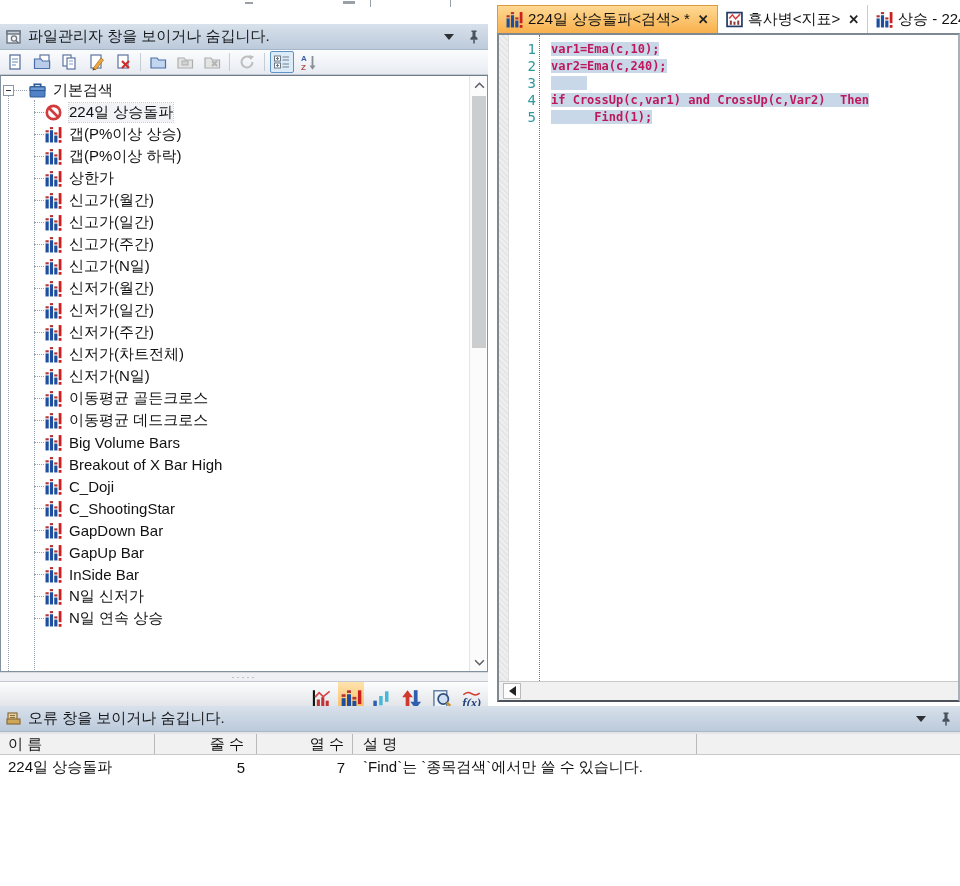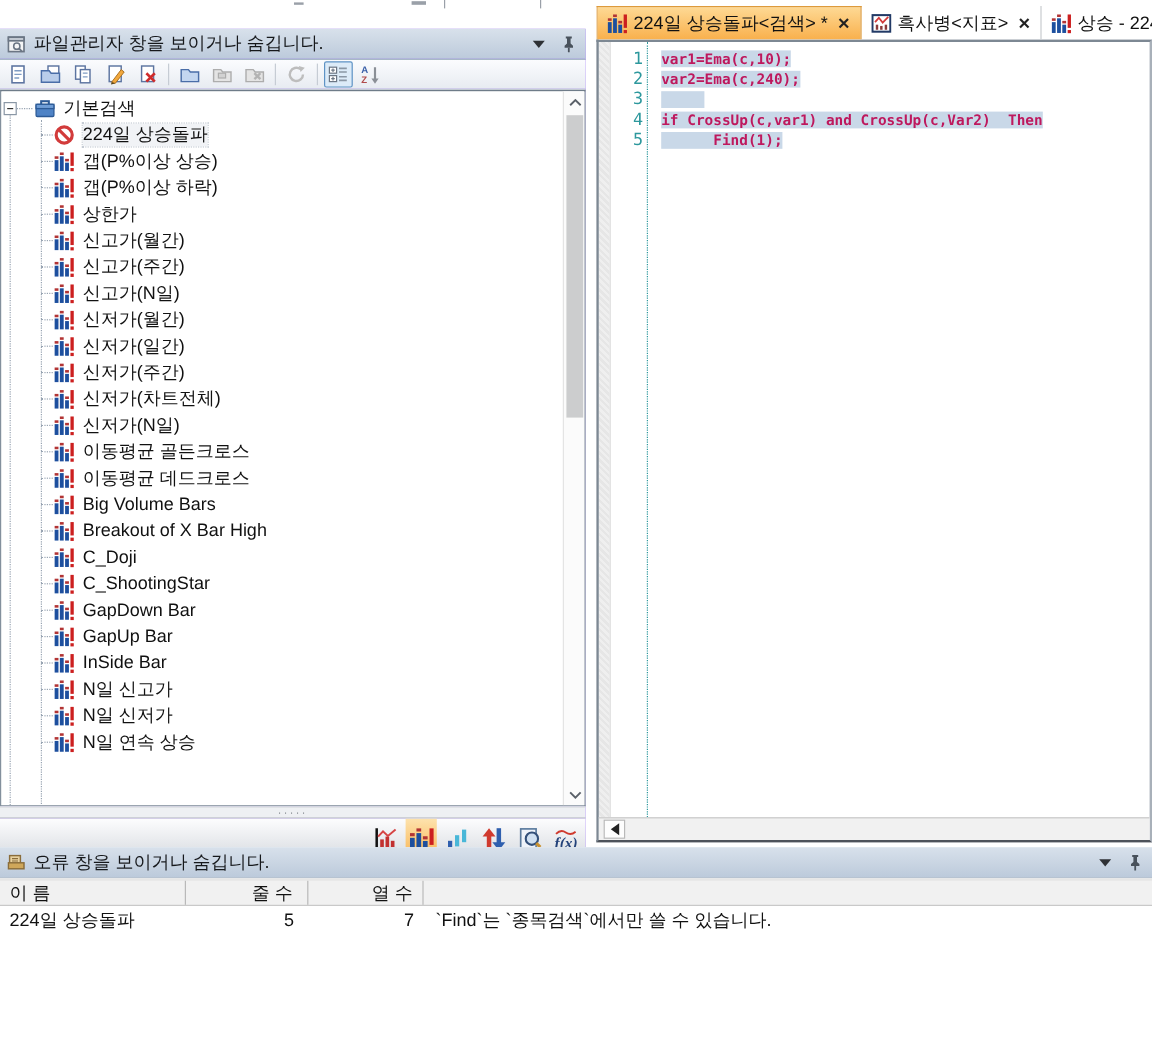--- a/index.html
+++ b/index.html
@@ -284,20 +284,33 @@
               <rect x="8.7" y="9" width="3" height="6.5" fill="#1d4f9e"></rect>
     <rect x="0.5" y="4" width="3" height="2" fill="#b23434"></rect>
               <rect x="4.6" y="1" width="3" height="2" fill="#b23434"></rect>
               <rect x="8.7" y="6" width="3" height="2" fill="#b23434"></rect>
     <rect x="12.9" y="1" width="2.6" height="10.5" fill="#cc1f1f"></rect>
               <rect x="12.9" y="13.2" width="2.6" height="2.6" fill="#cc1f1f"></rect>
   </svg>
     <span class="ti-label">신고가(월간)</span>
   </div>
 
+  <div class="tree-item">
+    <svg class="ti-icon" viewBox="0 0 16 16">
+    <rect x="0.5" y="7" width="3" height="8.5" fill="#1d4f9e"></rect>
+              <rect x="4.6" y="4" width="3" height="11.5" fill="#1d4f9e"></rect>
+              <rect x="8.7" y="9" width="3" height="6.5" fill="#1d4f9e"></rect>
+    <rect x="0.5" y="4" width="3" height="2" fill="#b23434"></rect>
+              <rect x="4.6" y="1" width="3" height="2" fill="#b23434"></rect>
+              <rect x="8.7" y="6" width="3" height="2" fill="#b23434"></rect>
+    <rect x="12.9" y="1" width="2.6" height="10.5" fill="#cc1f1f"></rect>
+              <rect x="12.9" y="13.2" width="2.6" height="2.6" fill="#cc1f1f"></rect>
+  </svg>
+    <span class="ti-label">신고가(일간)</span>
+  </div>
 
   <div class="tree-item">
     <svg class="ti-icon" viewBox="0 0 16 16">
     <rect x="0.5" y="7" width="3" height="8.5" fill="#1d4f9e"></rect>
               <rect x="4.6" y="4" width="3" height="11.5" fill="#1d4f9e"></rect>
               <rect x="8.7" y="9" width="3" height="6.5" fill="#1d4f9e"></rect>
     <rect x="0.5" y="4" width="3" height="2" fill="#b23434"></rect>
               <rect x="4.6" y="1" width="3" height="2" fill="#b23434"></rect>
               <rect x="8.7" y="6" width="3" height="2" fill="#b23434"></rect>
     <rect x="12.9" y="1" width="2.6" height="10.5" fill="#cc1f1f"></rect>
@@ -510,33 +523,20 @@
               <rect x="8.7" y="9" width="3" height="6.5" fill="#1d4f9e"></rect>
     <rect x="0.5" y="4" width="3" height="2" fill="#b23434"></rect>
               <rect x="4.6" y="1" width="3" height="2" fill="#b23434"></rect>
               <rect x="8.7" y="6" width="3" height="2" fill="#b23434"></rect>
     <rect x="12.9" y="1" width="2.6" height="10.5" fill="#cc1f1f"></rect>
               <rect x="12.9" y="13.2" width="2.6" height="2.6" fill="#cc1f1f"></rect>
   </svg>
     <span class="ti-label">InSide Bar</span>
   </div>
 
-  <div class="tree-item">
-    <svg class="ti-icon" viewBox="0 0 16 16">
-    <rect x="0.5" y="7" width="3" height="8.5" fill="#1d4f9e"></rect>
-              <rect x="4.6" y="4" width="3" height="11.5" fill="#1d4f9e"></rect>
-              <rect x="8.7" y="9" width="3" height="6.5" fill="#1d4f9e"></rect>
-    <rect x="0.5" y="4" width="3" height="2" fill="#b23434"></rect>
-              <rect x="4.6" y="1" width="3" height="2" fill="#b23434"></rect>
-              <rect x="8.7" y="6" width="3" height="2" fill="#b23434"></rect>
-    <rect x="12.9" y="1" width="2.6" height="10.5" fill="#cc1f1f"></rect>
-              <rect x="12.9" y="13.2" width="2.6" height="2.6" fill="#cc1f1f"></rect>
-  </svg>
-    <span class="ti-label">N일 신고가</span>
-  </div>
 
   <div class="tree-item">
     <svg class="ti-icon" viewBox="0 0 16 16">
     <rect x="0.5" y="7" width="3" height="8.5" fill="#1d4f9e"></rect>
               <rect x="4.6" y="4" width="3" height="11.5" fill="#1d4f9e"></rect>
               <rect x="8.7" y="9" width="3" height="6.5" fill="#1d4f9e"></rect>
     <rect x="0.5" y="4" width="3" height="2" fill="#b23434"></rect>
               <rect x="4.6" y="1" width="3" height="2" fill="#b23434"></rect>
               <rect x="8.7" y="6" width="3" height="2" fill="#b23434"></rect>
     <rect x="12.9" y="1" width="2.6" height="10.5" fill="#cc1f1f"></rect>
@@ -707,20 +707,21 @@
         <path d="M5.5 1.5 h5 v1.6 h-1 v4.2 l2 1.8 v1.6 H4.5 v-1.6 l2-1.8 V3.1 h-1 Z" fill="#49525c"></path>
         <line x1="8" y1="10.7" x2="8" y2="14.5" stroke="#49525c" stroke-width="1.5"></line>
       </svg>
     </span>
   </div>
 
   <div class="err-table-head">
     <div class="col-name">이 름</div>
     <div class="col-lines">줄 수</div>
     <div class="col-cols">열 수</div>
+    <div class="col-desc">설 명</div>
     <div class="col-fill"></div>
   </div>
 
   <div class="err-row">
     <div class="col-name">224일 상승돌파</div>
     <div class="col-lines">5</div>
     <div class="col-cols">7</div>
     <div class="col-desc">`Find`는 `종목검색`에서만 쓸 수 있습니다.</div>
     <div class="col-fill"></div>
   </div>

